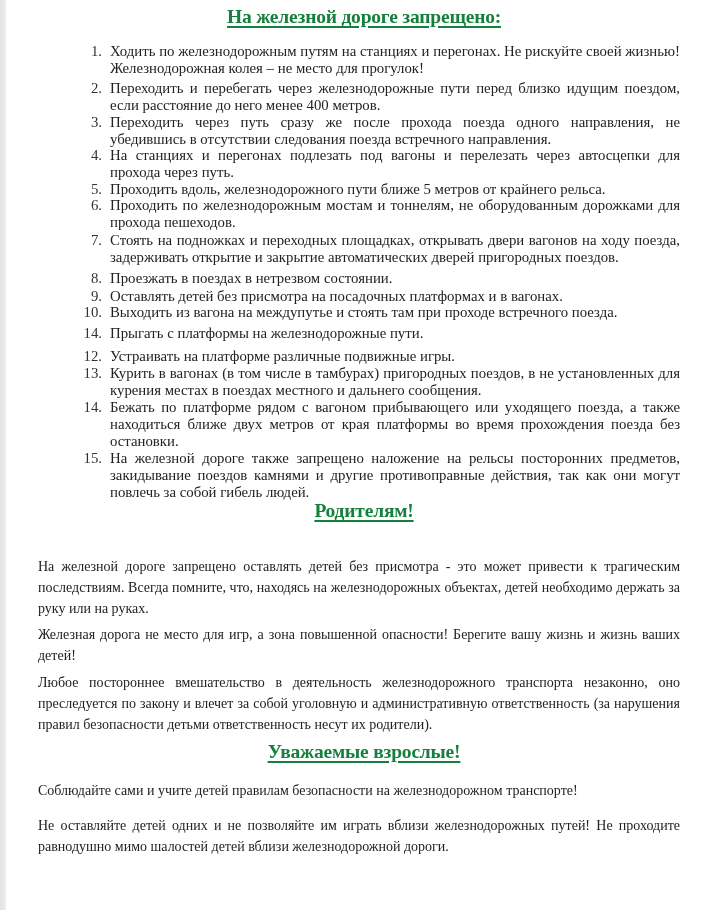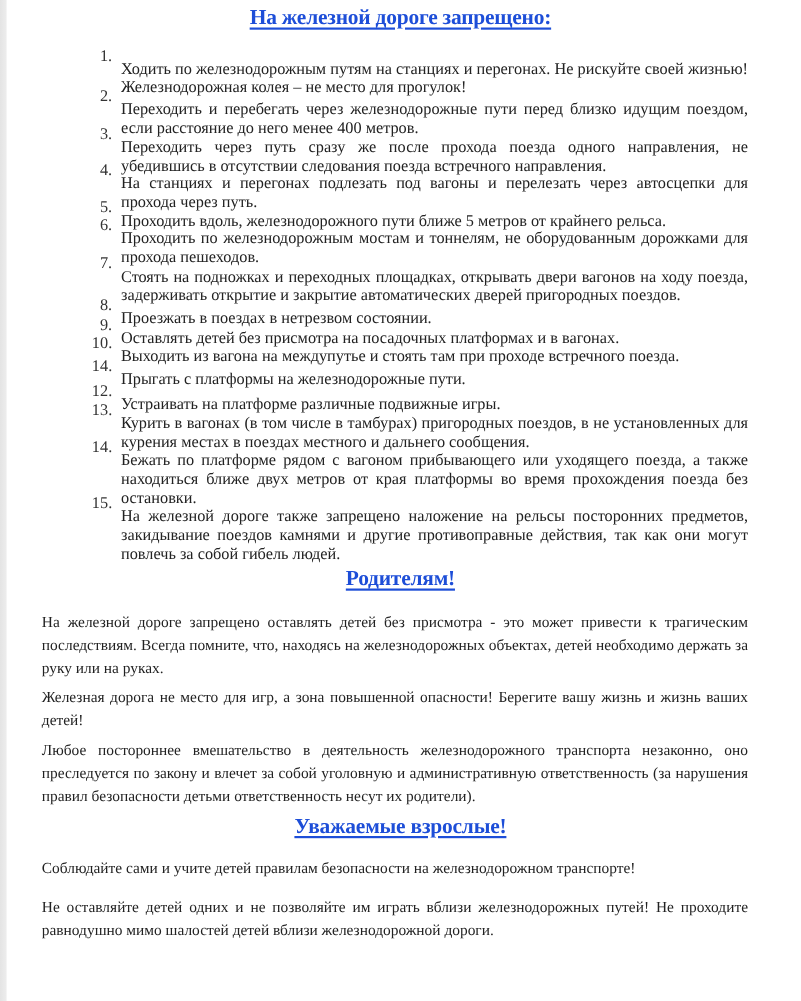--- a/index.html
+++ b/index.html
@@ -8,29 +8,29 @@
       position: relative;
       font-family: "Liberation Serif", "DejaVu Serif", serif;
       color: #222222;
     }
     .edge {
       position: absolute; left: 0; top: 0; width: 6px; height: 910px;
       background: linear-gradient(to right, #e4e4e4, #ededed);
     }
     .heading {
       position: absolute; left: 0; width: 728px; text-align: center;
-      font-weight: bold; color: #1d4ed8; text-decoration: underline;
+      font-weight: bold; color: #15803d; text-decoration: underline;
       text-decoration-thickness: 2px; text-underline-offset: 3px;
       font-size: 19.5px; letter-spacing: -0.2px;
     }
     .item {
       position: absolute; left: 0; width: 728px; font-size: 14.8px; line-height: 17px;
     }
     .num { position: absolute; right: 626px; text-align: right; color: #333; }
-    .txt { position: absolute; left: 110px; width: 570px; text-align: justify; text-align-last: left; margin-top: 12px; }
+    .txt { position: absolute; left: 110px; width: 570px; text-align: justify; text-align-last: left; }
     .para {
       position: absolute; left: 38px; width: 642px; font-size: 14px; line-height: 21px;
       text-align: justify; text-align-last: left;
     }
   </style>
 </head>
 <body>
 
 <div class="edge"></div>
 
@@ -92,21 +92,21 @@
   <div class="item" style="top:399px">
       <span class="num">14.</span>
       <span class="txt">Бежать по платформе рядом с вагоном прибывающего или уходящего поезда, а также находиться ближе двух метров от края платформы во время прохождения поезда без остановки.</span>
     </div>
   <div class="item" style="top:450px">
       <span class="num">15.</span>
       <span class="txt">На железной дороге также запрещено наложение на рельсы посторонних предметов, закидывание поездов камнями и другие противоправные действия, так как они могут повлечь за собой гибель людей.</span>
     </div>
 </div>
 
-<div class="heading" style="top:516px;">Родителям!</div>
+<div class="heading" style="top:500px;">Родителям!</div>
 
 <div class="para" style="top:556px">На железной дороге запрещено оставлять детей без присмотра - это может привести к трагическим последствиям. Всегда помните, что, находясь на железнодорожных объектах, детей необходимо держать за руку или на руках.</div>
 <div class="para" style="top:624px">Железная дорога не место для игр, а зона повышенной опасности! Берегите вашу жизнь и жизнь ваших детей!</div>
 <div class="para" style="top:672px">Любое постороннее вмешательство в деятельность железнодорожного транспорта незаконно, оно преследуется по закону и влечет за собой уголовную и административную ответственность (за нарушения правил безопасности детьми ответственность несут их родители).</div>
 
 <div class="heading" style="top:741px;">Уважаемые взрослые!</div>
 
 <div class="para" style="top:780px">Соблюдайте сами и учите детей правилам безопасности на железнодорожном транспорте!</div>
 <div class="para" style="top:815px">Не оставляйте детей одних и не позволяйте им играть вблизи железнодорожных путей! Не проходите равнодушно мимо шалостей детей вблизи железнодорожной дороги.</div>
 

